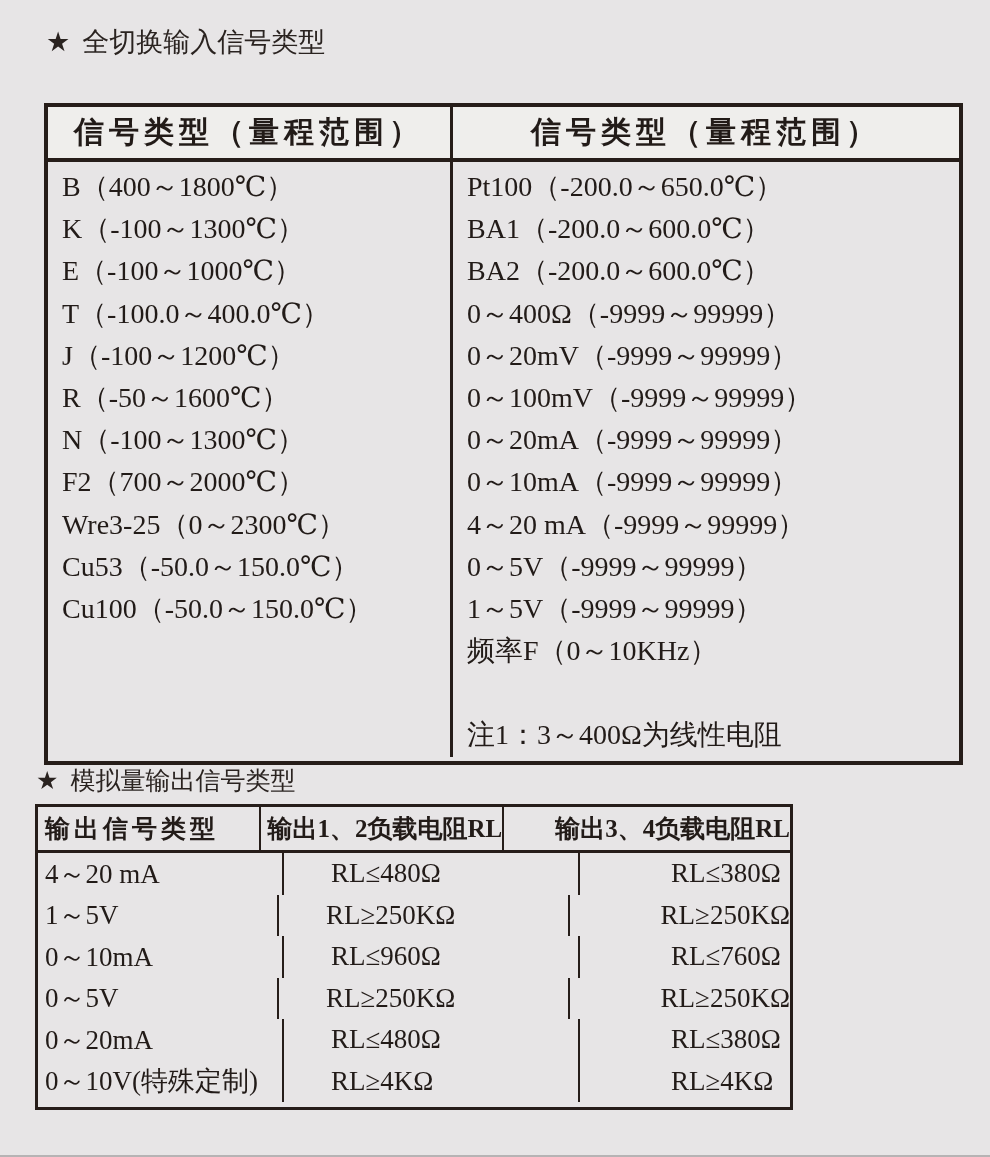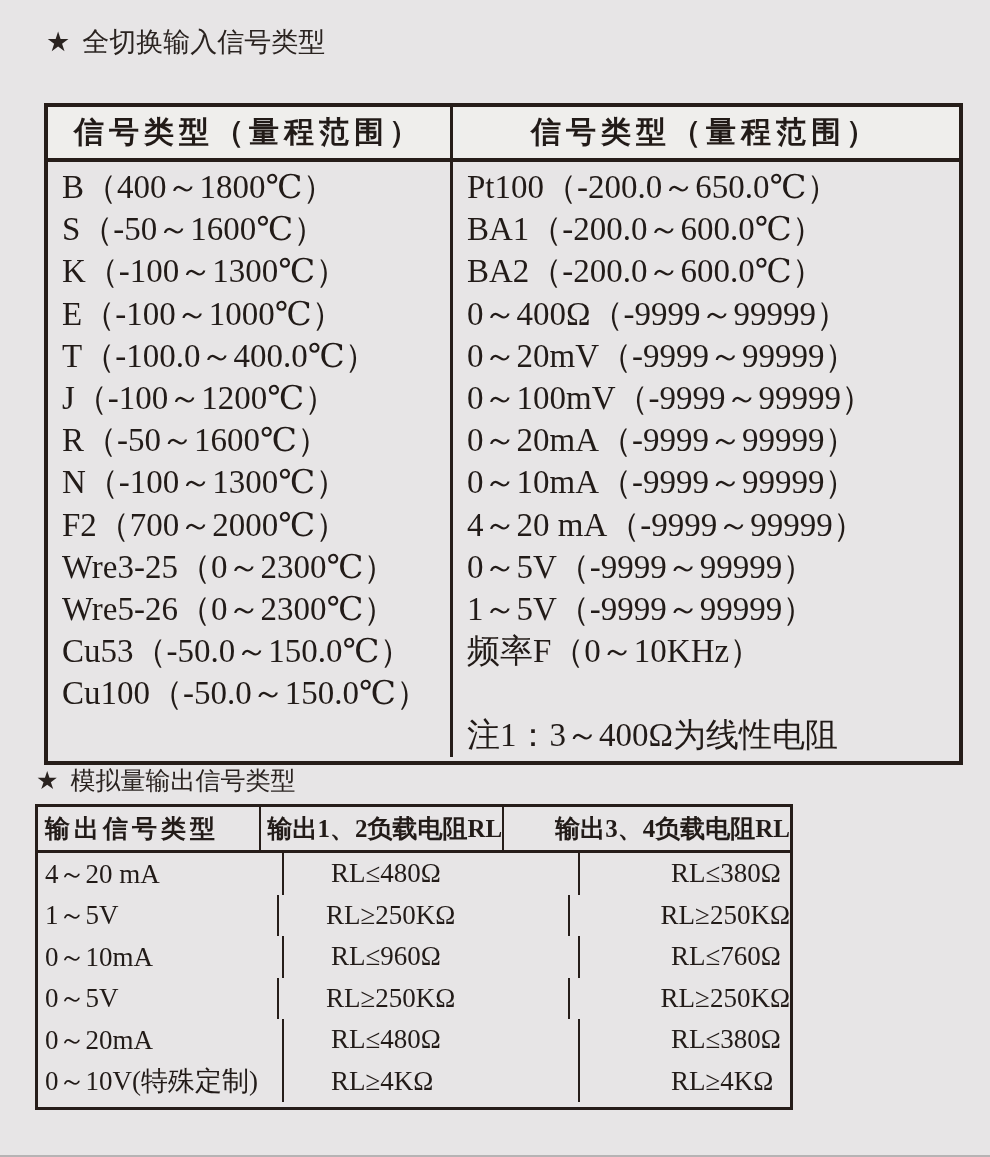--- a/index.html
+++ b/index.html
@@ -52,21 +52,21 @@
   }
   .t1-header-cell.c1 { width: 405px; border-right: 3px solid #261d19; }
   .t1-header-cell.c2 { flex: 1; }
   .t1-body { display: flex; height: 595px; }
   .t1-col { padding: 4px 0 0 14px; }
   .t1-col.c1 { width: 405px; border-right: 3px solid #261d19; }
   .t1-col.c2 { flex: 1; }
   .t1-line {
     height: 42.2px;
     line-height: 42.2px;
-    font-size: 33px;
+    font-size: 28px;
     white-space: nowrap;
   }
   .t1-line.blank { visibility: hidden; }
 
   
   .t2 {
     position: absolute;
     left: 35px; top: 804px;
     width: 758px; height: 306px;
     border: 3px solid #261d19;
@@ -112,30 +112,28 @@
   </div>
 
   <div class="t1">
     <div class="t1-header">
       <div class="t1-header-cell c1">信号类型（量程范围）</div>
       <div class="t1-header-cell c2">信号类型（量程范围）</div>
     </div>
     <div class="t1-body">
       <div class="t1-col c1">
         <div class="t1-line">B（400～1800℃）</div>
-        <div class="t1-line">S（-50～1600℃）</div>
         <div class="t1-line">K（-100～1300℃）</div>
         <div class="t1-line">E（-100～1000℃）</div>
         <div class="t1-line">T（-100.0～400.0℃）</div>
         <div class="t1-line">J（-100～1200℃）</div>
         <div class="t1-line">R（-50～1600℃）</div>
         <div class="t1-line">N（-100～1300℃）</div>
         <div class="t1-line">F2（700～2000℃）</div>
         <div class="t1-line">Wre3-25（0～2300℃）</div>
-        <div class="t1-line">Wre5-26（0～2300℃）</div>
         <div class="t1-line">Cu53（-50.0～150.0℃）</div>
         <div class="t1-line">Cu100（-50.0～150.0℃）</div>
       </div>
       <div class="t1-col c2">
         <div class="t1-line">Pt100（-200.0～650.0℃）</div>
         <div class="t1-line">BA1（-200.0～600.0℃）</div>
         <div class="t1-line">BA2（-200.0～600.0℃）</div>
         <div class="t1-line">0～400Ω（-9999～99999）</div>
         <div class="t1-line">0～20mV（-9999～99999）</div>
         <div class="t1-line">0～100mV（-9999～99999）</div>

